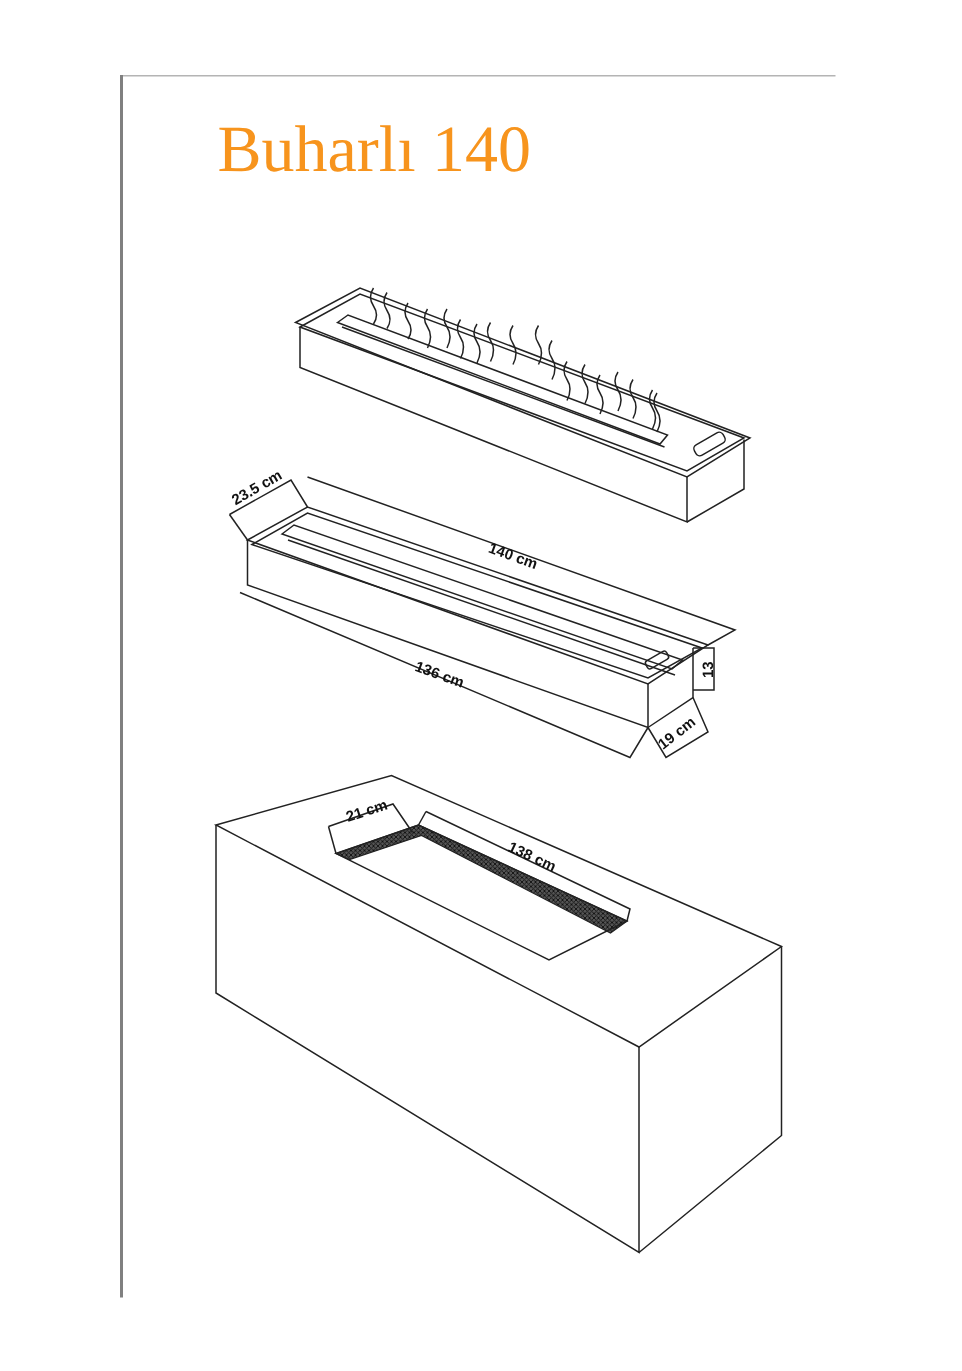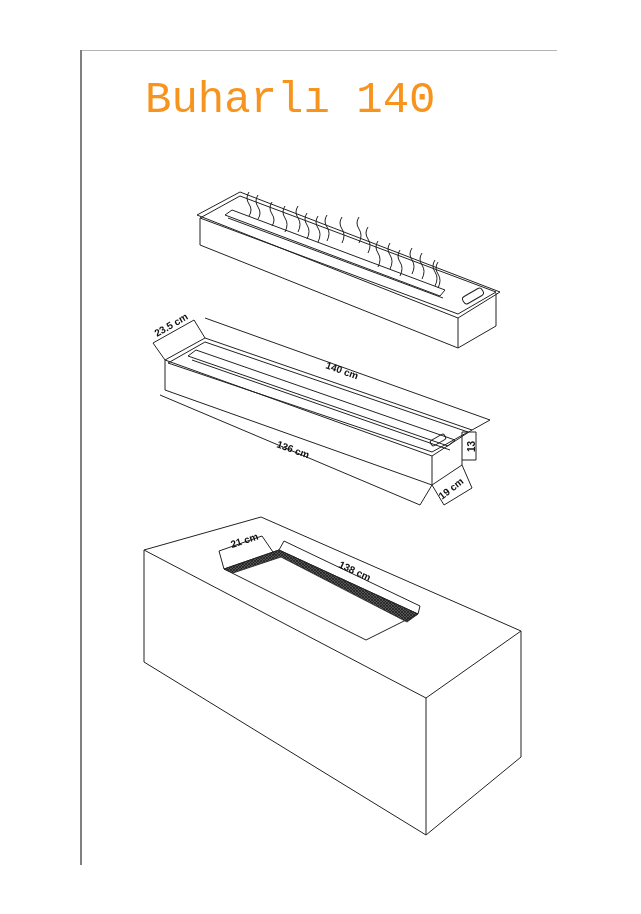--- a/index.html
+++ b/index.html
@@ -1,19 +1,19 @@
 <!DOCTYPE html>
 <html><head>
 <meta charset="utf-8">
 <style>
   html, body { margin:0; padding:0; background:#ffffff; }
   body { width:641px; height:914px; position:relative; overflow:hidden; font-family:"Liberation Sans", sans-serif; }
   .top-rule { position:absolute; left:81px; top:50px; width:476px; height:1px; background:#b4b4b4; }
   .left-rule { position:absolute; left:80px; top:50px; width:2px; height:815px; background:#808080; }
-  .title { position:absolute; left:145px; top:78px; font-size:44px; color:#f7941d; font-family:Liberation Mono, monospace; letter-spacing:0px; line-height:1; }
+  .title { position:absolute; left:145px; top:78px; font-size:44px; color:#f7941d; font-family:Liberation Serif, serif; letter-spacing:0px; line-height:1; }
   svg { position:absolute; left:0; top:0; }
   .ln { fill:none; stroke:#222; stroke-width:1; }
   .dim { font-family:"Liberation Sans", sans-serif; font-size:10px; font-weight:bold; fill:#111; }
 </style>
 </head>
 <body>
 
 <div class="top-rule"></div>
 <div class="left-rule"></div>
 <div class="title">Buharlı 140</div>

